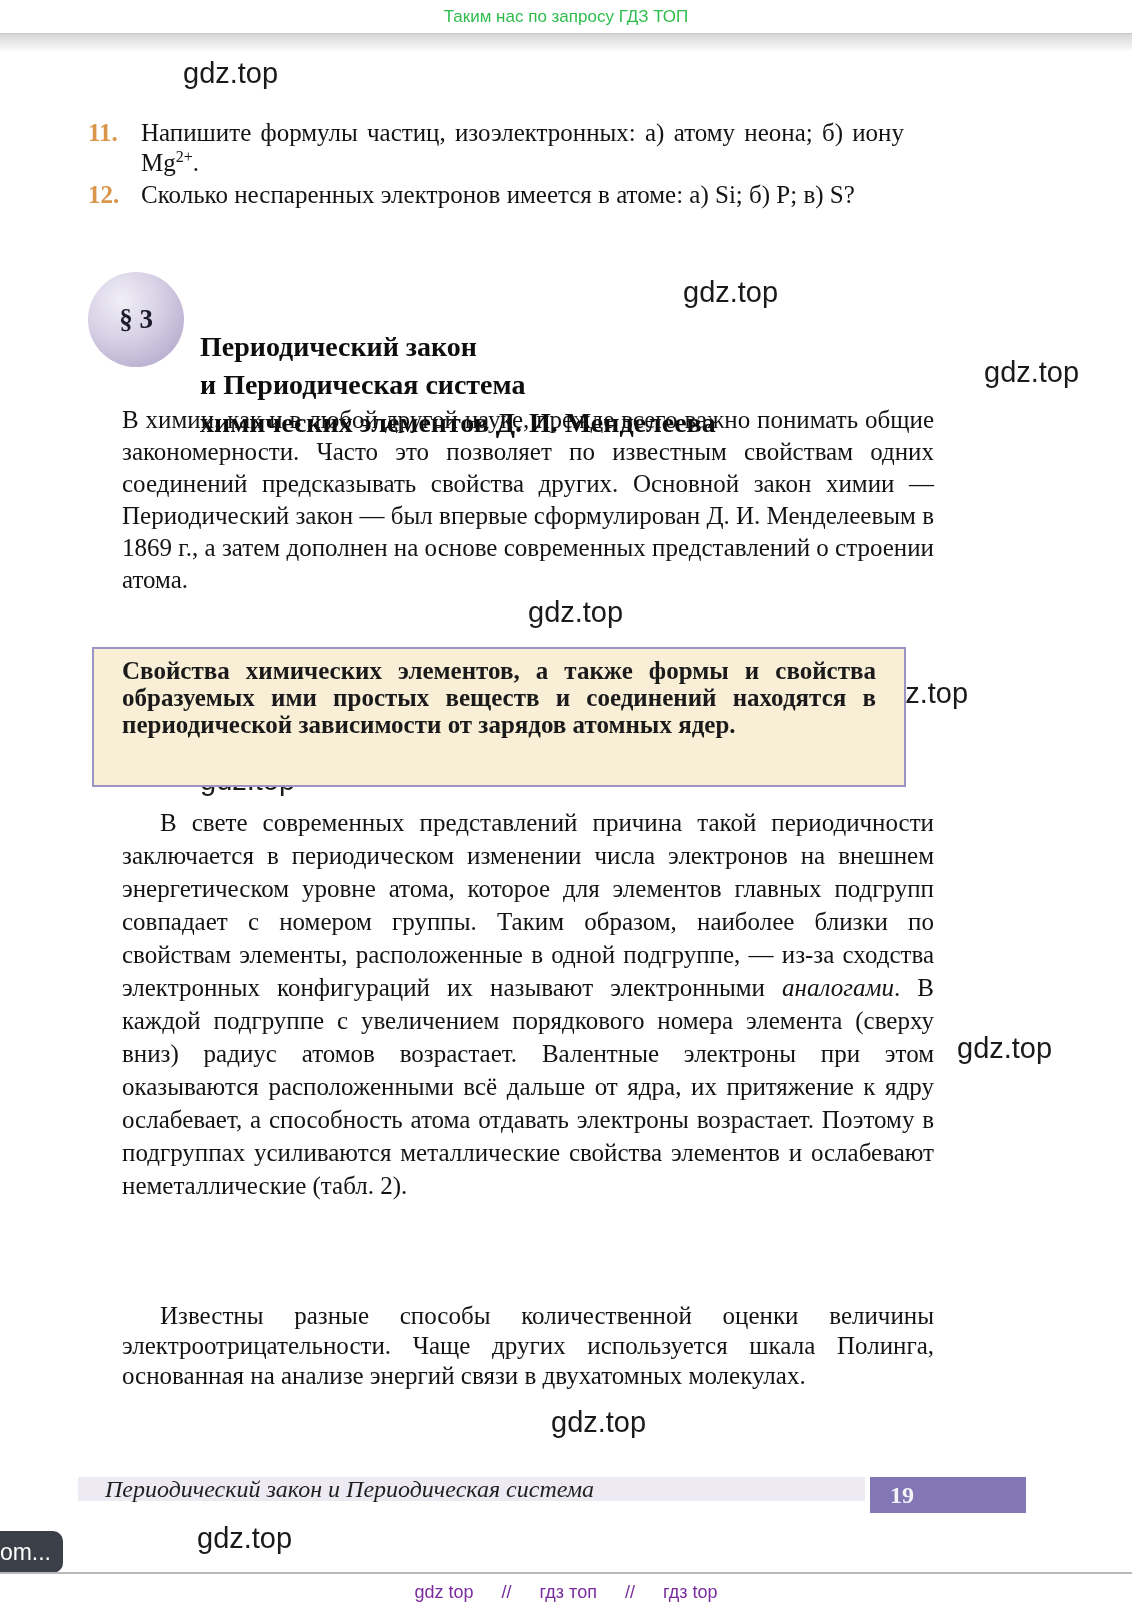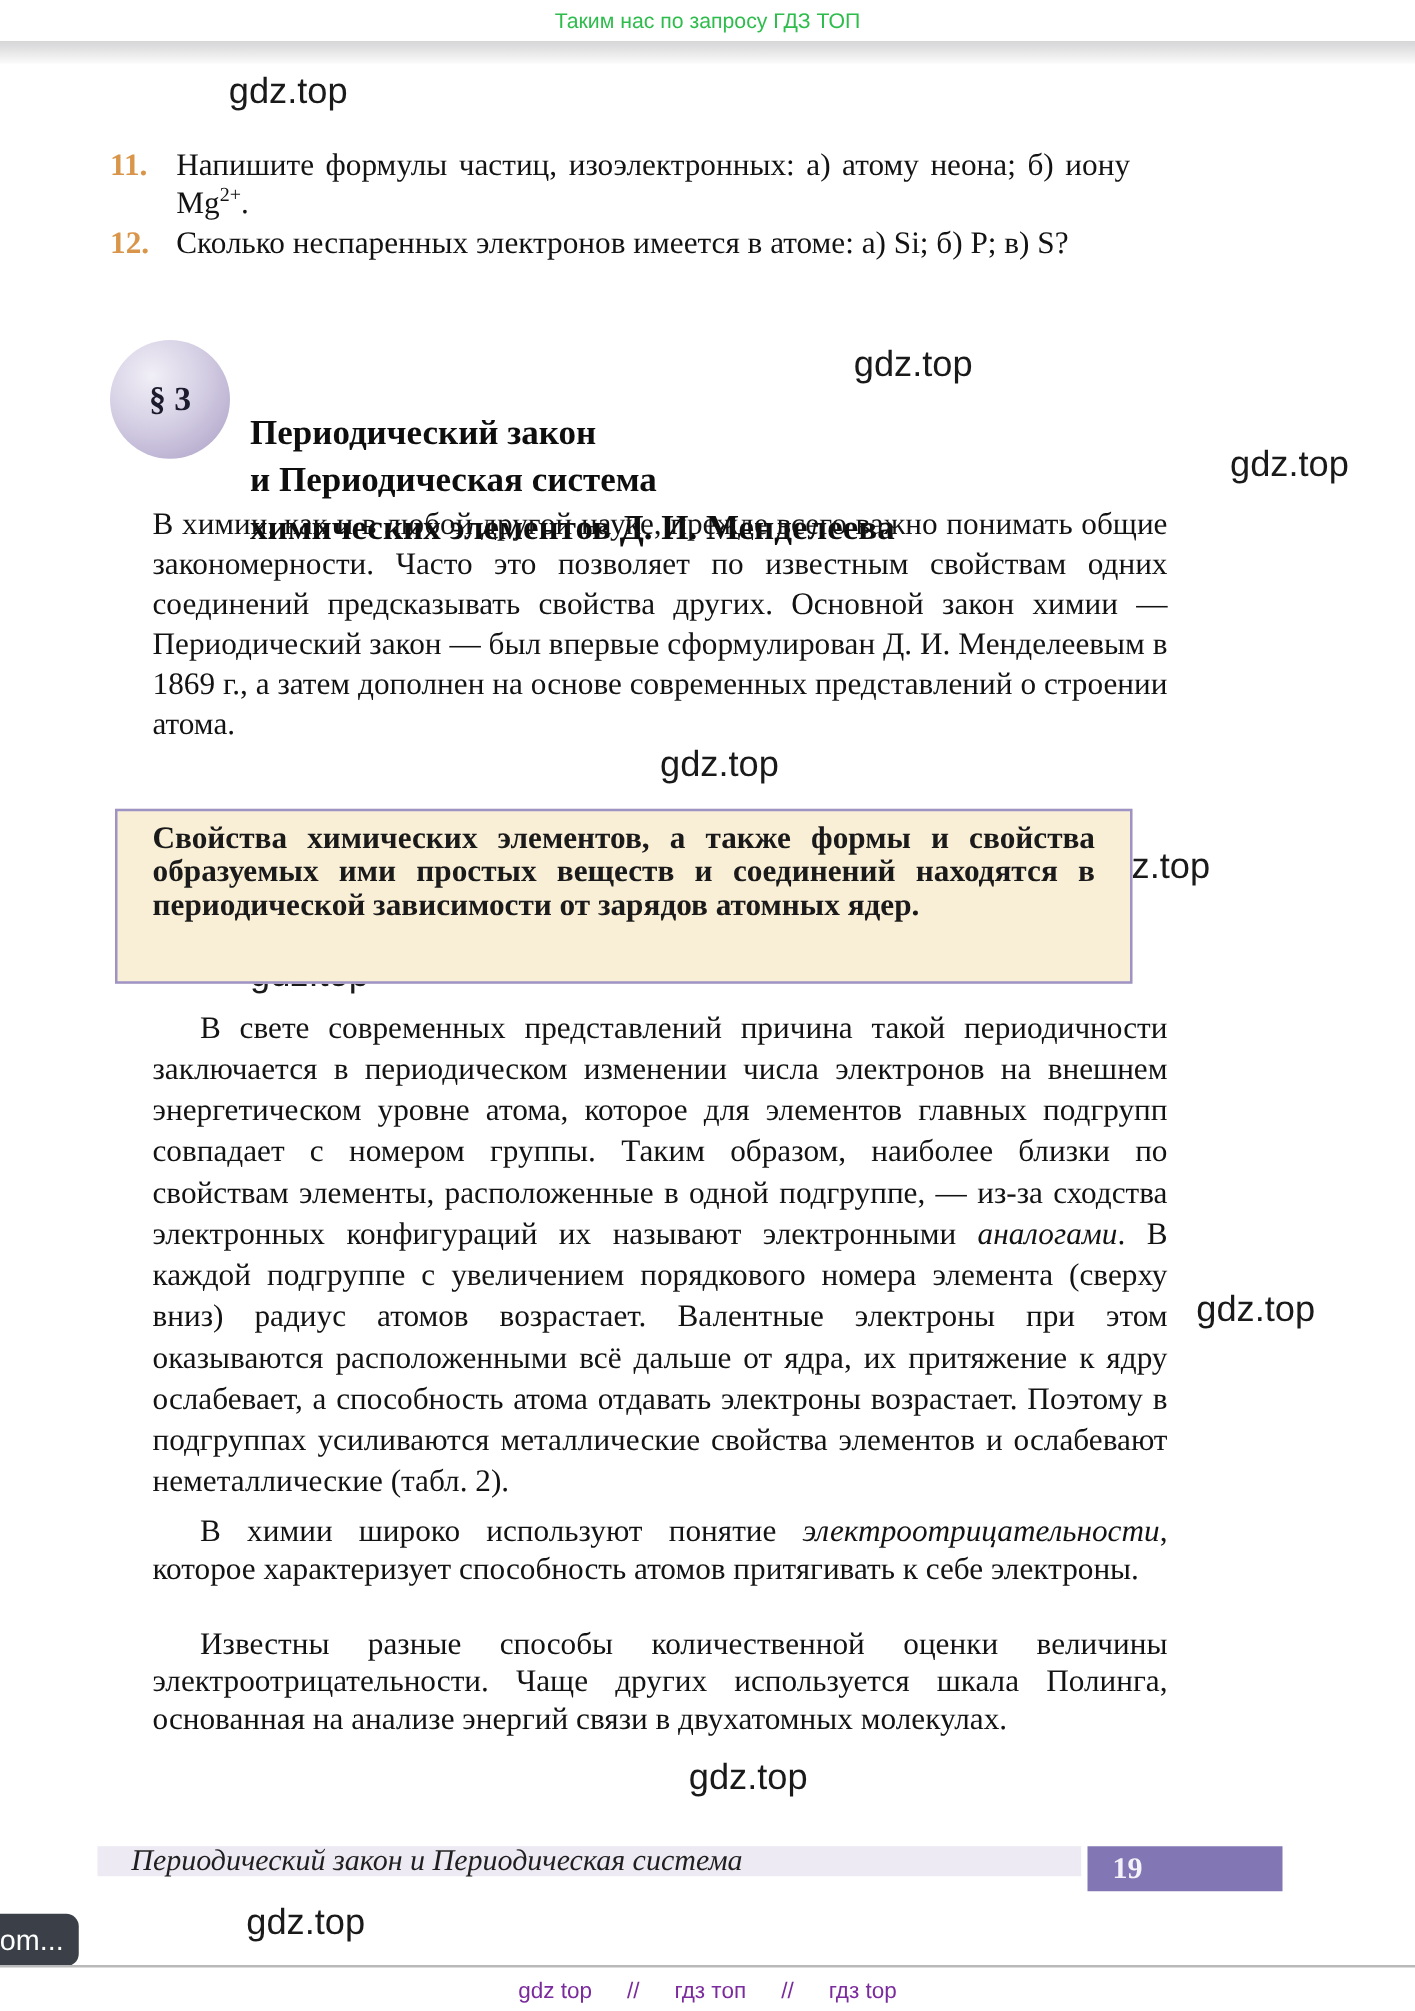--- a/index.html
+++ b/index.html
@@ -167,21 +167,20 @@
   </div>
 
   <div class="para p1">В химии, как и в любой другой науке, прежде всего важно понимать общие закономерности. Часто это позволяет по известным свойствам одних соединений предсказывать свойства других. Основной закон химии — Периодический закон — был впервые сформулирован Д. И. Менделеевым в 1869 г., а затем дополнен на основе современных представлений о строении атома.</div>
 
   <div class="law-box">
     <span>Свойства химических элементов, а также формы и свойства образуемых ими простых веществ и соединений находятся в периодической зависимости от зарядов атомных ядер.</span>
   </div>
 
   <div class="para p2"><span>В свете современных представлений причина такой периодичности заключается в периодическом изменении числа электронов на внешнем энергетическом уровне атома, которое для элементов главных подгрупп совпадает с номером группы. Таким образом, наиболее близки по свойствам элементы, расположенные в одной подгруппе, — из-за сходства электронных конфигураций их называют электронными </span><span class="ital">аналогами</span><span>. В каждой подгруппе с увеличением порядкового номера элемента (сверху вниз) радиус атомов возрастает. Валентные электроны при этом оказываются расположенными всё дальше от ядра, их притяжение к ядру ослабевает, а способность атома отдавать электроны возрастает. Поэтому в подгруппах усиливаются металлические свойства элементов и ослабевают неметаллические (табл. 2).</span></div>
 
-  <div class="para p3"><span>В химии широко используют понятие </span><span class="ital">электроотрицательности</span><span>, которое характеризует способность атомов притягивать к себе электроны.</span></div>
 
   <div class="para p4">Известны разные способы количественной оценки величины электроотрицательности. Чаще других используется шкала Полинга, основанная на анализе энергий связи в двухатомных молекулах.</div>
 
   <div class="footer-bar">
     <span>Периодический закон  и Периодическая система</span>
   </div>
   <div class="page-badge">
     <span>19</span>
   </div>
 

